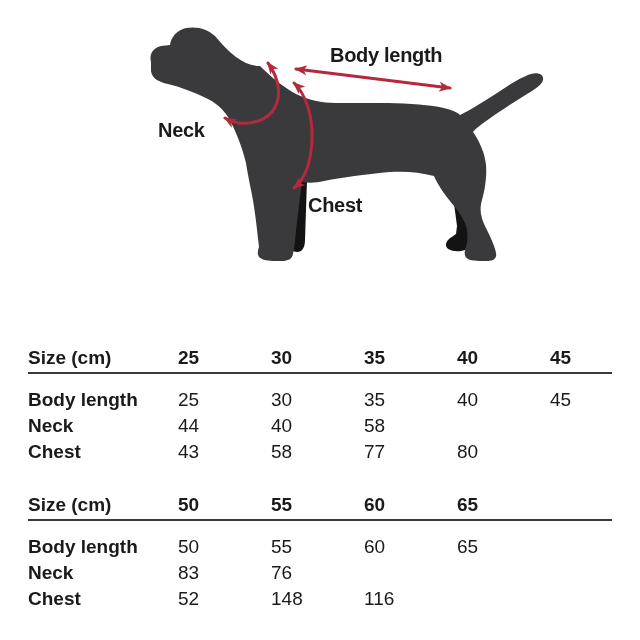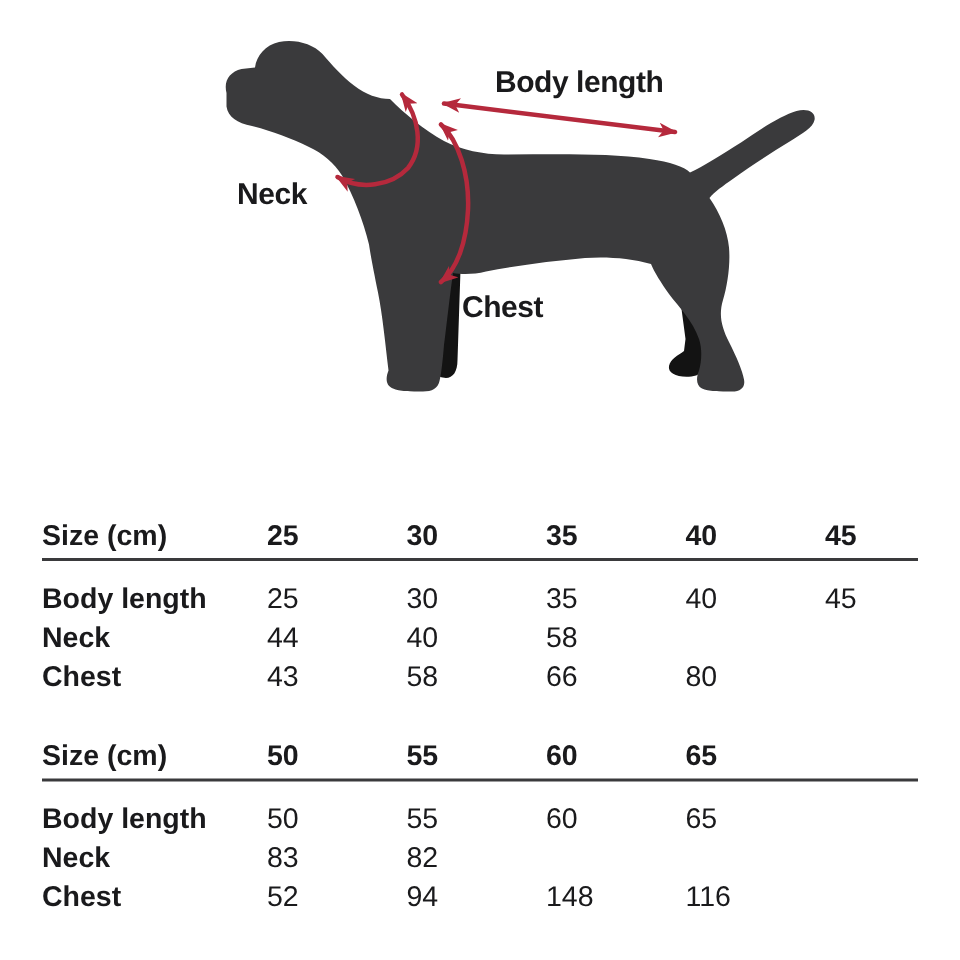--- a/index.html
+++ b/index.html
@@ -118,21 +118,21 @@
     <div class="t-row">
       <span class="cell rlabel">Neck</span>
       <span class="cell">44</span>
       <span class="cell">40</span>
       <span class="cell">58</span>
     </div>
     <div class="t-row">
       <span class="cell rlabel">Chest</span>
       <span class="cell">43</span>
       <span class="cell">58</span>
-      <span class="cell">66</span>
+      <span class="cell">77</span>
       <span class="cell">80</span>
     </div>
   </div>
 </div>
 
 <div class="size-table t2">
   <div class="t-row t-head">
     <span class="cell rlabel">Size (cm)</span>
     <span class="cell">50</span>
     <span class="cell">55</span>
@@ -145,25 +145,24 @@
       <span class="cell rlabel">Body length</span>
       <span class="cell">50</span>
       <span class="cell">55</span>
       <span class="cell">60</span>
       <span class="cell">65</span>
       <span class="cell"></span>
     </div>
     <div class="t-row">
       <span class="cell rlabel">Neck</span>
       <span class="cell">83</span>
-      <span class="cell">82</span>
+      <span class="cell">76</span>
       <span class="cell"></span>
     </div>
     <div class="t-row">
       <span class="cell rlabel">Chest</span>
       <span class="cell">52</span>
-      <span class="cell">94</span>
       <span class="cell">148</span>
       <span class="cell">116</span>
       <span class="cell"></span>
     </div>
   </div>
 </div>
 
 </body></html>

